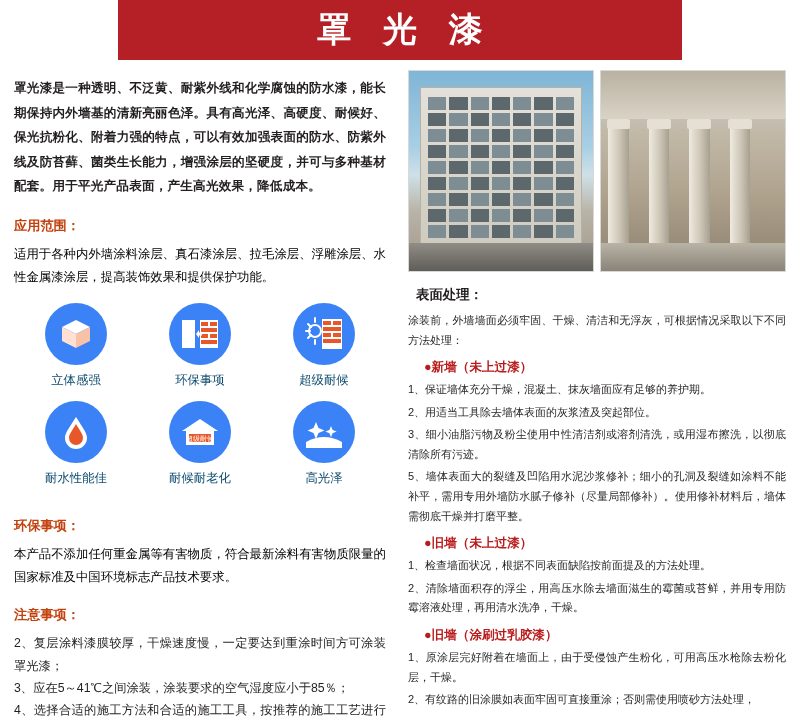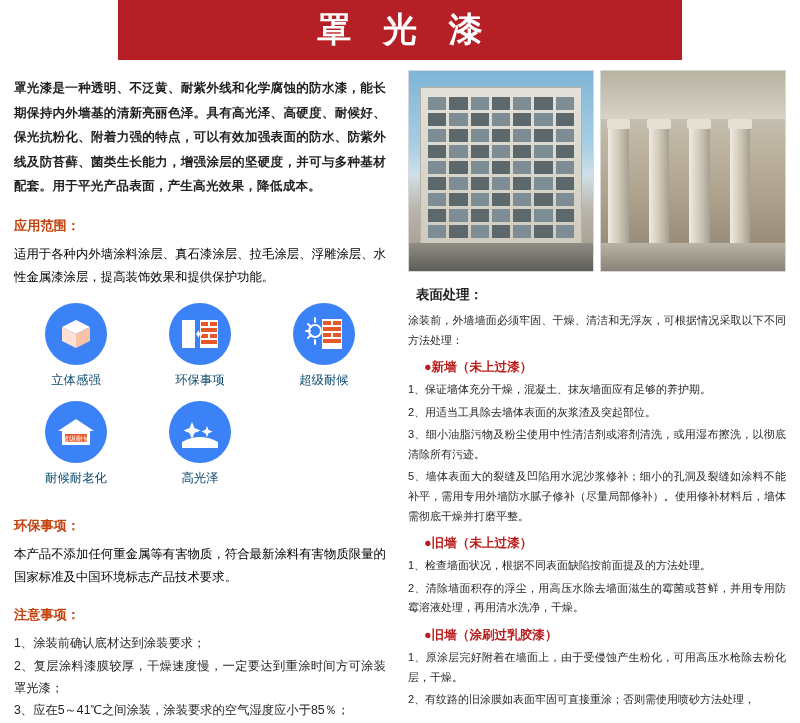--- a/index.html
+++ b/index.html
@@ -272,20 +272,29 @@
               <line x1="4" y1="17" x2="8" y2="17"></line>
               <line x1="6" y1="10" x2="9" y2="13"></line>
               <line x1="6" y1="24" x2="9" y2="21"></line>
               <line x1="13" y1="26" x2="13" y2="30"></line>
             </g>
           </svg>
         </div>
         <div class="feature-label">超级耐候</div>
       </div>
 
+      <div class="feature">
+        <div class="badge">
+          <svg width="40" height="40" viewBox="0 0 40 40">
+            <path d="M20 5 C27 16 31 21 31 26 a11 11 0 0 1 -22 0 C9 21 13 16 20 5 z" fill="#ffffff"></path>
+            <path d="M20 12 C24 19 27 22 27 26 a7 7 0 0 1 -14 0 C13 22 16 19 20 12 z" fill="#e8572a"></path>
+          </svg>
+        </div>
+        <div class="feature-label">耐水性能佳</div>
+      </div>
 
       <div class="feature">
         <div class="badge">
           <svg width="46" height="40" viewBox="0 0 46 40">
             <polygon points="23,7 41,19 5,19" fill="#ffffff"></polygon>
             <rect x="9" y="19" width="28" height="14" fill="#ffffff"></rect>
             <rect x="12" y="22" width="22" height="8" fill="#e8572a"></rect>
             <text x="23" y="29" font-size="7" fill="#ffffff" text-anchor="middle" font-family="DejaVu Sans">超级耐候</text>
           </svg>
         </div>
@@ -303,21 +312,20 @@
         <div class="feature-label">高光泽</div>
       </div>
 
     </div>
 
     <div class="section-title">环保事项：</div>
     <div class="para">本产品不添加任何重金属等有害物质，符合最新涂料有害物质限量的国家标准及中国环境标志产品技术要求。</div>
 
     <div class="section-title">注意事项：</div>
     <div class="note-block" style="margin-top:0">
-      <div class="note-line">1、涂装前确认底材达到涂装要求；</div>
       <div class="note-line">2、复层涂料漆膜较厚，干燥速度慢，一定要达到重涂时间方可涂装罩光漆；</div>
       <div class="note-line">3、应在5～41℃之间涂装，涂装要求的空气湿度应小于85％；</div>
       <div class="note-line">4、选择合适的施工方法和合适的施工工具，按推荐的施工工艺进行施工作业。</div>
     </div>
 
   </div>
 
   <div class="col-right">
 
     <div class="img-row">

